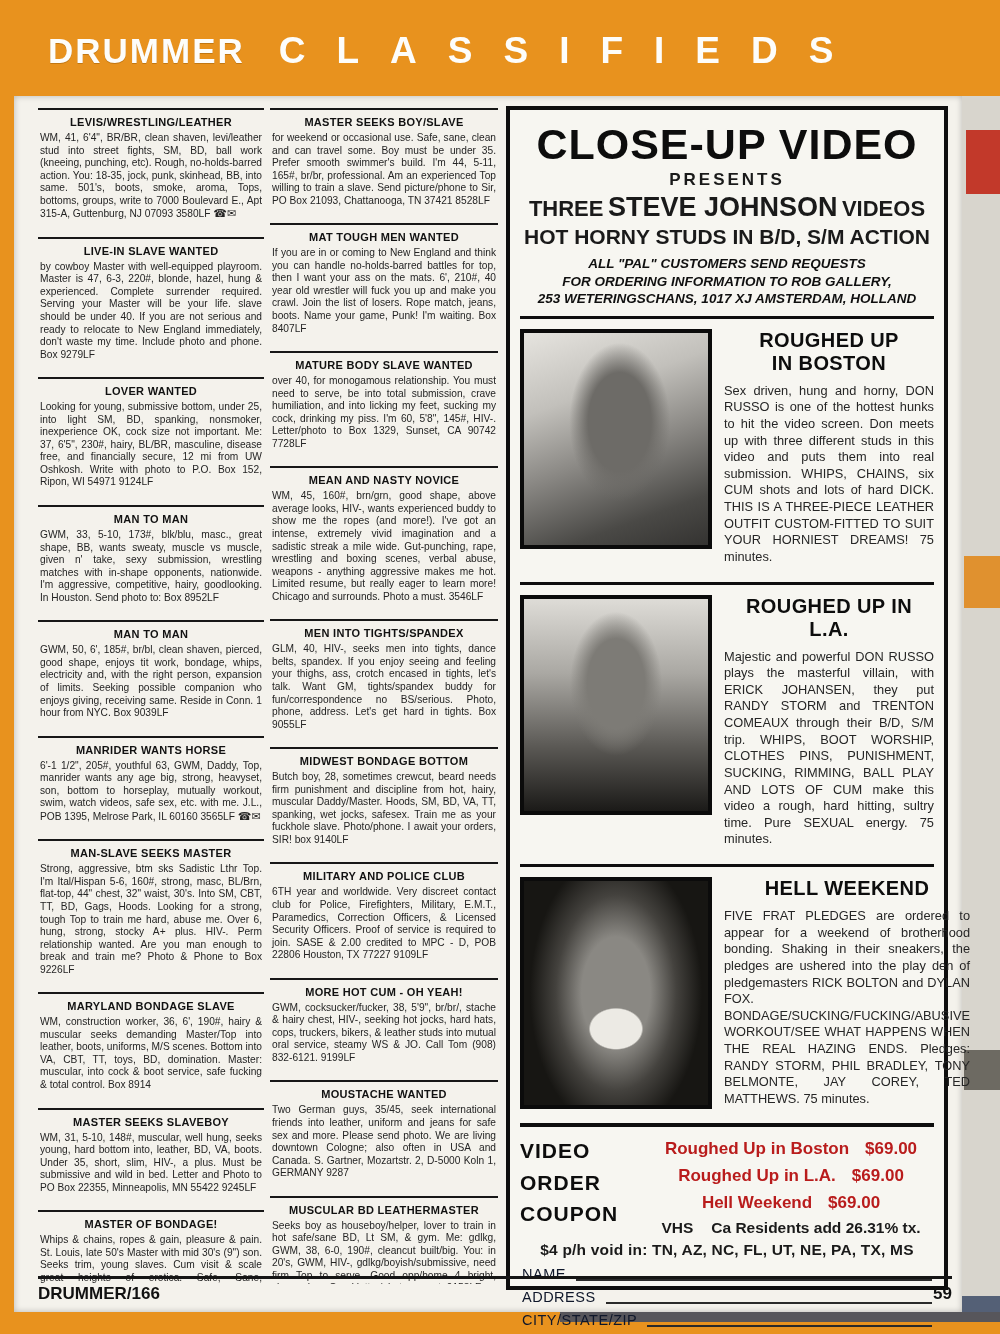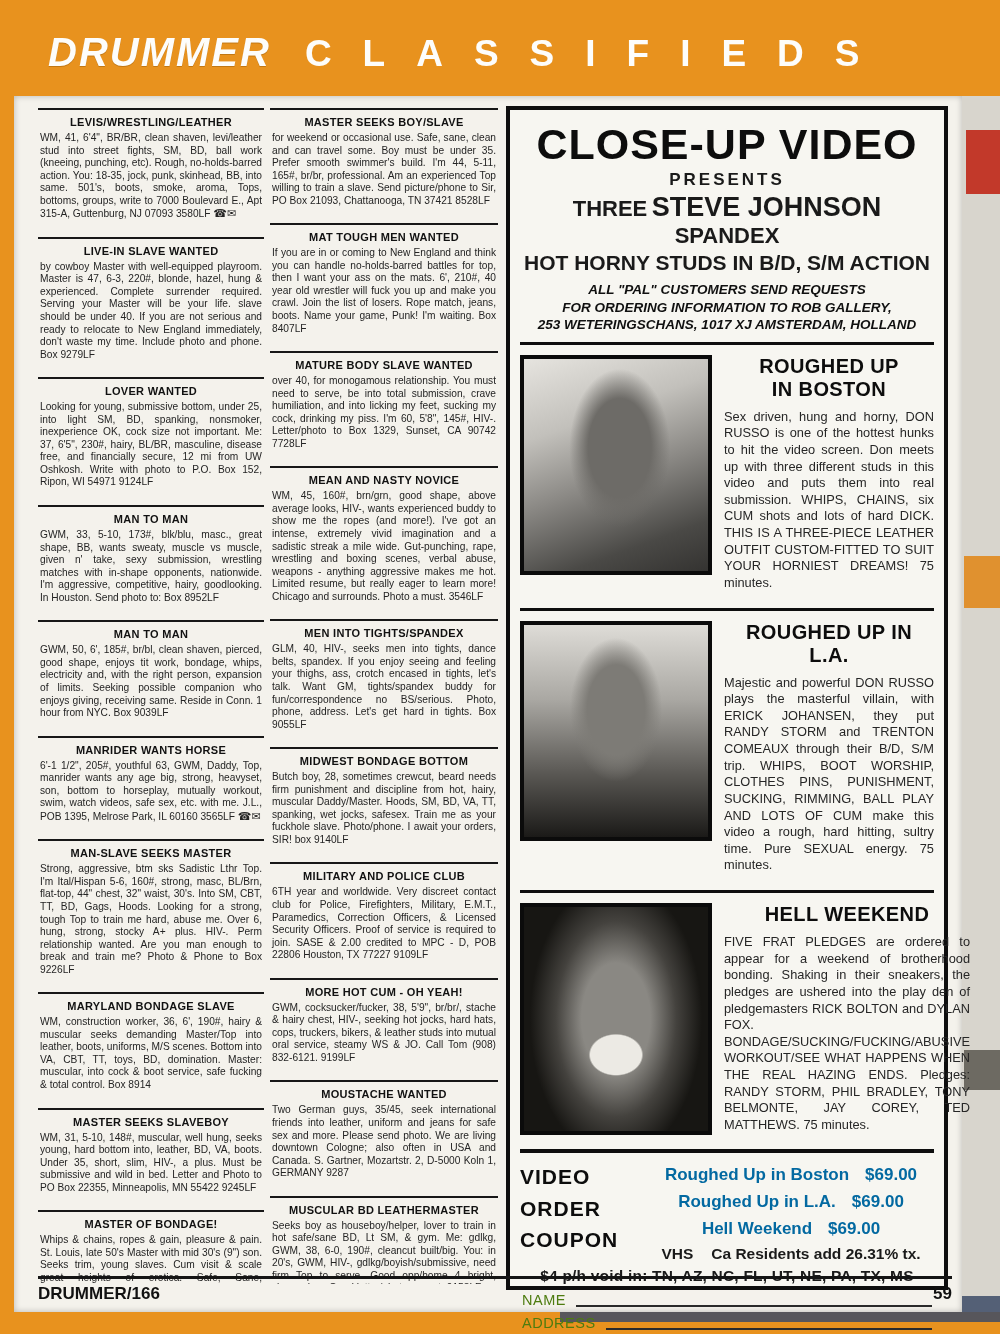--- a/index.html
+++ b/index.html
@@ -1,20 +1,20 @@
 <!DOCTYPE html>
 <html><head>
 <meta charset="utf-8">
 <style>
   html,body{margin:0;padding:0;background:#a79f92;}
   .sheet{position:relative;width:1000px;height:1334px;background:#e8921e;overflow:hidden;
          font-family:"Liberation Sans",sans-serif;color:#1a1a1a;}
   
   .masthead{position:absolute;top:30px;left:48px;right:30px;display:flex;align-items:baseline;}
-  .mag-title{color:#fdfdfb;font-style:italic;font-weight:bold;font-size:40px;letter-spacing:2px;
+  .mag-title{color:#fdfdfb;font-weight:bold;font-size:35px;letter-spacing:2px;
              text-shadow:0 1px 0 rgba(120,70,0,.35);}
   .sec-title{color:#fdfdfb;font-weight:bold;font-size:37px;letter-spacing:31px;margin-left:34px;white-space:nowrap;}
   
   .page{position:absolute;left:14px;top:96px;width:948px;height:1216px;background:#f4f2ec;
         box-shadow:0 0 6px rgba(0,0,0,.25) inset;}
   
   .bleed-base{position:absolute;right:0;top:96px;width:38px;height:1216px;background:#d8d5cd;}
   .bleed{position:absolute;}
   
   .col{position:absolute;top:12px;max-height:1176px;overflow:hidden;}
@@ -49,26 +49,26 @@
   .vtext{flex:1;}
   .vh{font-size:20px;font-weight:bold;text-align:center;letter-spacing:.4px;margin:0 0 8px;line-height:1.15;color:#0d0d0d;}
   .vh span{display:block;}
   .vb{font-size:12.8px;line-height:1.3;text-align:justify;color:#262626;margin:0;}
   
   .coupon{border-top:4px solid #0e0e0e;margin-top:6px;padding-top:8px;}
   .coupon-top{display:flex;}
   .coupon-label{flex:0 0 128px;font-weight:bold;font-size:21px;line-height:1.5;letter-spacing:1px;color:#0d0d0d;}
   .coupon-label span{display:block;}
   .coupon-items{flex:1;text-align:center;}
-  .citem{font-weight:bold;font-size:17px;line-height:1.6;color:#0369a1;}
+  .citem{font-weight:bold;font-size:17px;line-height:1.6;color:#b91c1c;}
   .citem .price{margin-left:16px;}
   .vhs-line{font-weight:bold;font-size:15.5px;margin-top:2px;}
   .vhs-line .gap{margin-left:18px;}
   .void-line{font-weight:bold;font-size:15.5px;text-align:center;margin-top:4px;letter-spacing:.2px;}
-  .frow{display:flex;align-items:flex-start;font-size:14.5px;color:#4d7c0f;margin-top:7px;padding:0 2px;}
+  .frow{display:flex;align-items:flex-start;font-size:14.5px;color:#0f172a;margin-top:7px;padding:0 2px;}
   .frow .flab{margin-right:10px;letter-spacing:.5px;}
   .fline{flex:1;border-bottom:2px solid #2a2a2a;height:13px;}
   .age-note{font-weight:bold;text-align:center;font-size:15px;margin-top:9px;}
   .addr-note{font-weight:bold;font-style:italic;text-align:center;font-size:16.5px;margin-top:4px;letter-spacing:.3px;}
   
   .footer{position:absolute;left:24px;right:10px;bottom:8px;border-top:3px solid #151515;
           display:flex;justify-content:space-between;padding-top:5px;font-weight:bold;font-size:17px;color:#111;}
 </style>
 </head>
 <body>
@@ -176,21 +176,21 @@
       </div>
     </div>
 
     <div class="vad">
       <div class="vad-head">
         <div class="vad-title">CLOSE-UP VIDEO</div>
         <div class="vad-presents">PRESENTS</div>
         <div class="vad-line1">
           <span class="sm">THREE</span>
           <span class="lg">STEVE JOHNSON</span>
-          <span class="sm">SPANDEX</span>
+          <span class="sm">VIDEOS</span>
         </div>
         <div class="vad-line2">HOT HORNY STUDS IN B/D, S/M ACTION</div>
         <div class="pal">
           <div>ALL "PAL" CUSTOMERS SEND REQUESTS</div>
           <div>FOR ORDERING INFORMATION TO ROB GALLERY,</div>
           <div>253 WETERINGSCHANS, 1017 XJ AMSTERDAM, HOLLAND</div>
         </div>
       </div>
 
       <div class="vsec">

